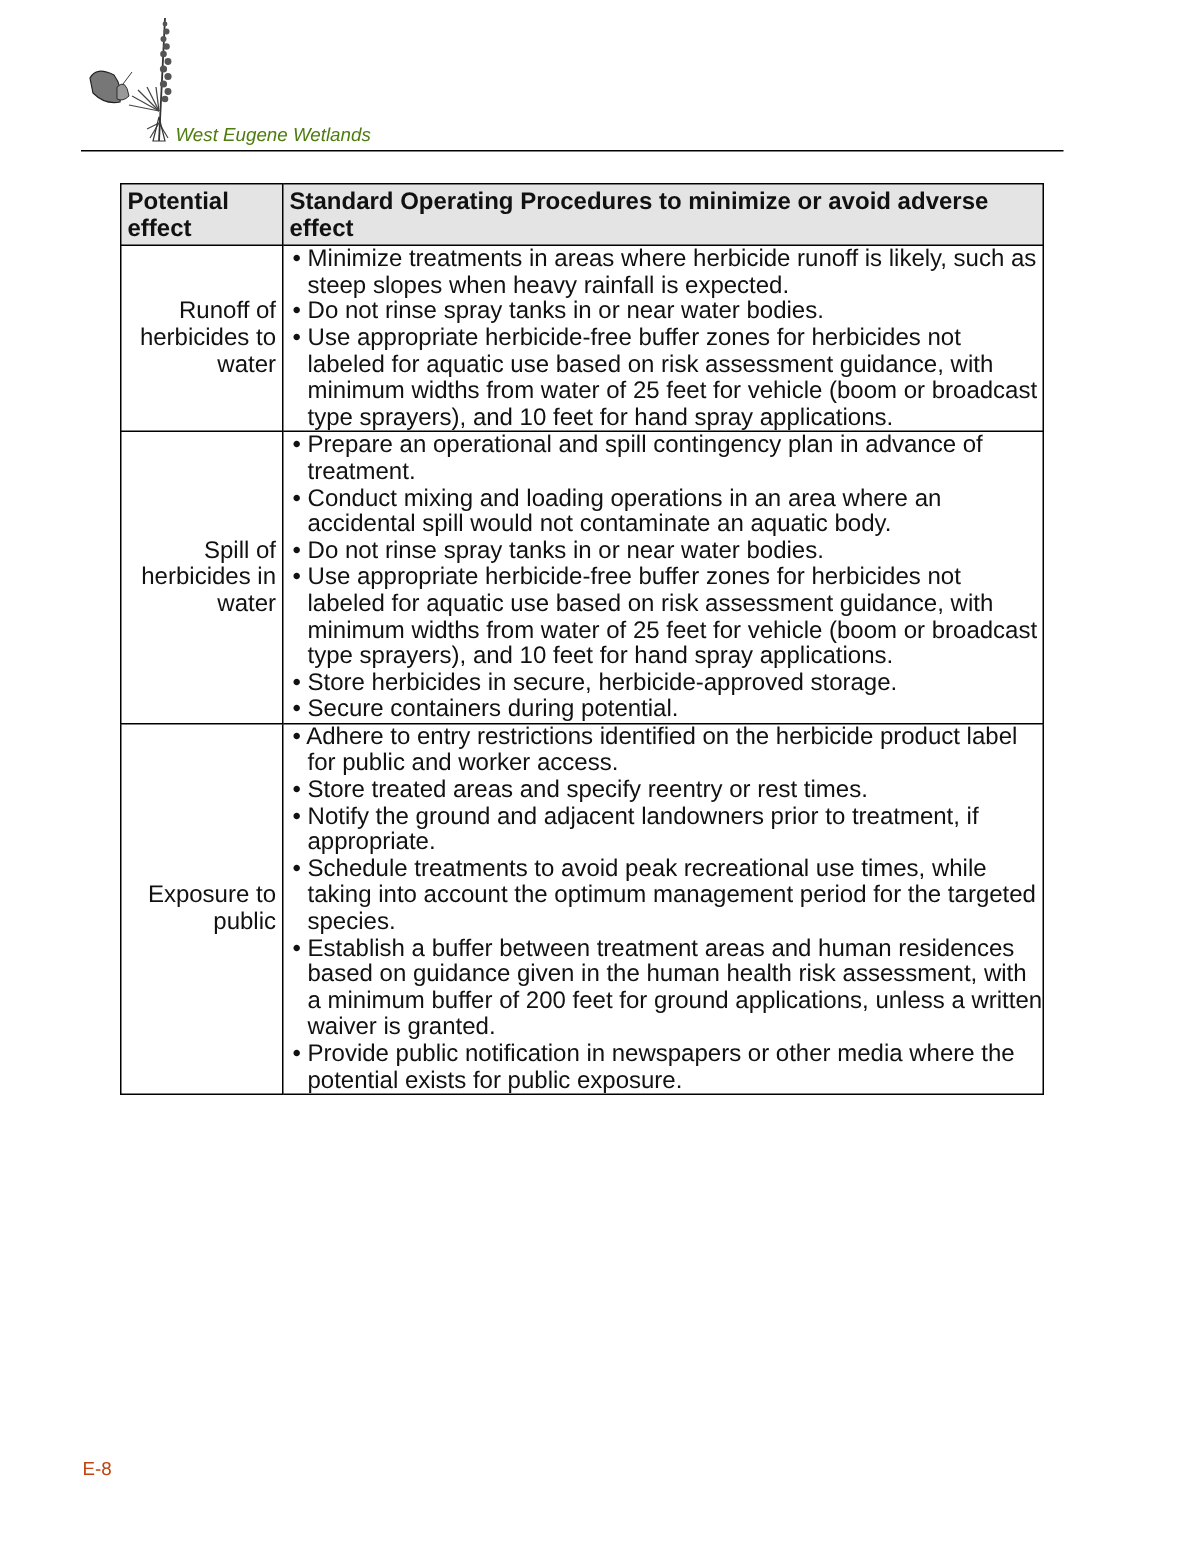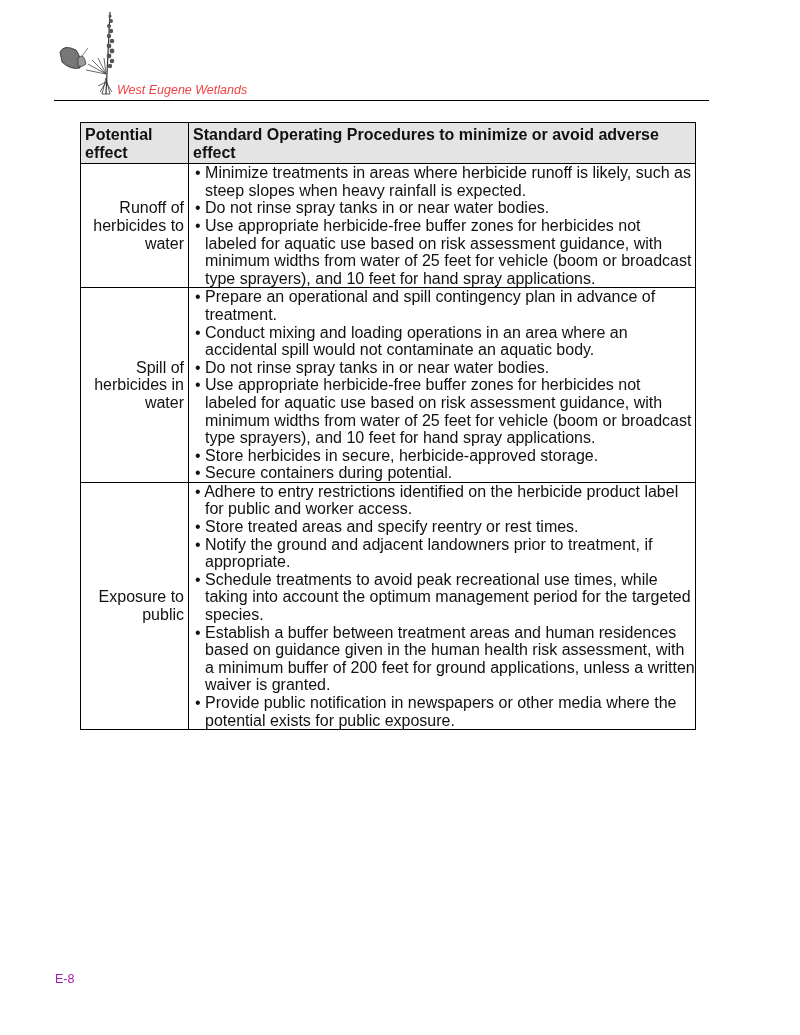--- a/index.html
+++ b/index.html
@@ -1,28 +1,28 @@
 <!DOCTYPE html>
 <html><head>
 <meta charset="utf-8">
 <style>
   html, body { margin:0; padding:0; background:#ffffff; }
   body { width:800px; height:1035px; position:relative; overflow:hidden;
          font-family:"Liberation Sans", "DejaVu Sans", sans-serif; color:#111; }
   .header { position:absolute; left:54px; top:8px; width:655px; height:93px; }
   .logo { position:absolute; left:4px; top:0; width:90px; height:90px; }
-  .header-title { position:absolute; left:63px; top:75px; font-style:italic; font-size:12.5px; color:#ef4444; }
+  .header-title { position:absolute; left:63px; top:75px; font-style:italic; font-size:12.5px; color:#4d7c0f; }
   .header-rule { position:absolute; left:54px; top:100px; width:655px; height:0; border-top:1.5px solid #000; }
   table.sop { position:absolute; left:80px; top:122px; width:616px; border-collapse:collapse; font-size:16px; line-height:17.6px; }
   table.sop th, table.sop td { border:1px solid #000; vertical-align:top; padding:0 4px; }
   table.sop th { background:#e4e4e4; font-weight:bold; text-align:left; padding-top:3px; padding-bottom:2px; }
   table.sop td.effect { vertical-align:middle; width:99px;text-align:right; }
   table.sop td.procs { padding-left:6px; padding-right:0; }
   .proc { padding-left:10px; text-indent:-10px; }
-  .page-num { position:absolute; left:55px; top:972px; font-size:12.5px; color:#a21caf; }
+  .page-num { position:absolute; left:55px; top:972px; font-size:12.5px; color:#c2410c; }
 </style>
 </head>
 <body>
 
 <div class="header">
   <svg class="logo" viewBox="0 0 90 90">
 
     <line x1="52" y1="4" x2="48" y2="86" stroke="#333" stroke-width="1.2"></line>
     <g fill="#555">
       <circle cx="52" cy="8" r="1.6"></circle>

